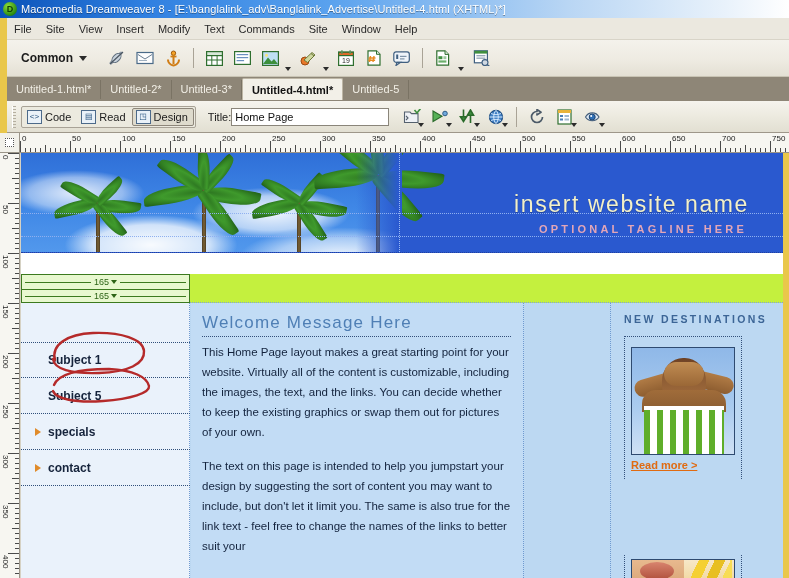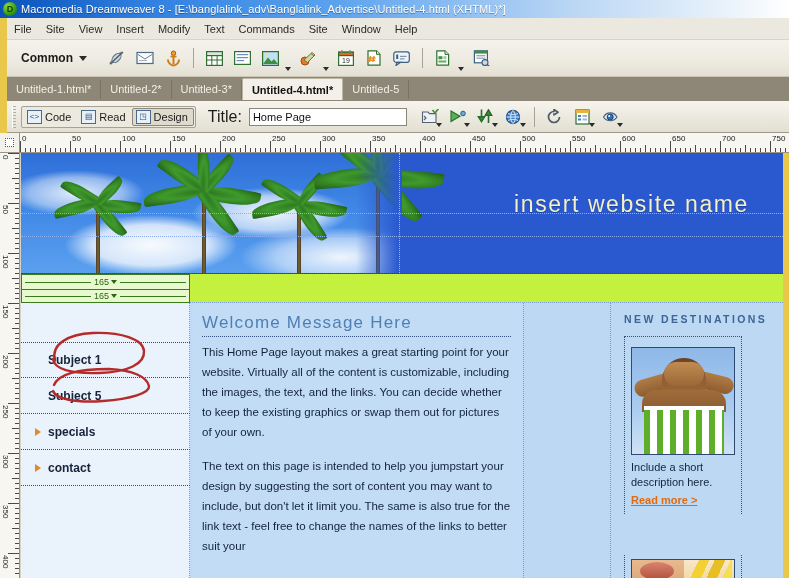--- a/index.html
+++ b/index.html
@@ -125,21 +125,21 @@
     font-size: 11px; color: #1b1b1b; padding: 1px 5px 1px 3px;
     border: 1px solid transparent; border-radius: 2px;
   }
   .viewbtn.active { border-color: #8d8button; }
   .viewbtn.active { border: 1px solid #8d867a; background: #dedbcd; }
   .glyph-box {
     width: 15px; height: 14px; border: 1px solid #4c6a8a; background: #e9f1f8;
     display: flex; align-items: center; justify-content: center;
     font-size: 8px; color: #1d4b78; line-height: 1; flex: none;
   }
-  .title-label { font-size: 16px; color: #1b1b1b; margin-left: 12px; margin-right: 7px; }
+  .title-label { font-size: 11px; color: #1b1b1b; margin-left: 12px; margin-right: 0; }
   .title-input {
     width: 158px; height: 18px; background: #ffffff;
     border: 1px solid #8a857a; font-size: 11px; color: #111;
     padding: 0 3px; line-height: 16px;
     font-family: "Liberation Sans", sans-serif;
   }
 
   
   .ruler-corner {
     position: absolute; left: 0; top: 133px; width: 20px; height: 20px;
@@ -173,21 +173,21 @@
   .canvas {
     position: absolute; left: 21px; top: 153px; width: 768px; height: 425px;
     background: #ffffff; overflow: hidden;
   }
   .page-right-edge {
     position: absolute; right: 0; top: 0; width: 6px; height: 425px; background: #e9c74b;
   }
 
   
   .banner {
-    position: absolute; left: 0; top: 0; width: 762px; height: 121px;
+    position: absolute; left: 0; top: 0; width: 762px; height: 100px;
     background: #2a59cf; overflow: hidden;
     border-bottom: 1px dotted #2040a0;
   }
   .sky {
     position: absolute; left: 0; top: 0; width: 380px; height: 120px;
     background:
       radial-gradient(ellipse 120px 42px at 130px 92px, rgba(255,255,255,0.96) 0%, rgba(255,255,255,0.75) 48%, rgba(255,255,255,0) 72%),
       radial-gradient(ellipse 105px 34px at 250px 60px, rgba(255,255,255,0.92) 0%, rgba(255,255,255,0.6) 50%, rgba(255,255,255,0) 75%),
       radial-gradient(ellipse 90px 30px at 55px 40px, rgba(255,255,255,0.85) 0%, rgba(255,255,255,0.45) 52%, rgba(255,255,255,0) 76%),
       radial-gradient(ellipse 130px 38px at 320px 104px, rgba(255,255,255,0.9) 0%, rgba(255,255,255,0.5) 50%, rgba(255,255,255,0) 78%),
@@ -930,20 +930,21 @@
           <div class="frond" style="left:57px; top:14px; width:48px; height:14px; transform:rotate(-50deg);"></div>
           <div class="frond" style="left:57px; top:14px; width:42px; height:13px; transform:rotate(-92deg);"></div>
         </div>
       </div>
 
       <div class="banner-guide-v"></div>
       <div class="banner-guide-a"></div>
       <div class="banner-guide-b"></div>
 
       <div class="wm-title">insert website name</div>
+      <div class="wm-tag">OPTIONAL TAGLINE HERE</div>
     </div>
 
     <div class="greenbar">
       <div class="widthwidget">
         <div class="wrow upper">
           <span>
             <em style="font-style:normal">165</em>
             <i class="wcaret"></i>
           </span>
         </div>
@@ -992,21 +993,20 @@
 
         <div class="dest-card">
           <div class="dest-img">
             <div class="arm-l"></div>
             <div class="arm-r"></div>
             <div class="head"></div>
             <div class="hands"></div>
             <div class="shoulders"></div>
             <div class="towel"></div>
           </div>
-          <div class="dest-txt">Include a short description here.</div>
           <a class="readmore" href="#">Read more &gt;</a>
         </div>
 
         <div class="dest-card2">
           <div class="dest-img2">
             <div class="chin"></div>
             <div class="lips"></div>
             <div class="banana"></div>
           </div>
         </div>

